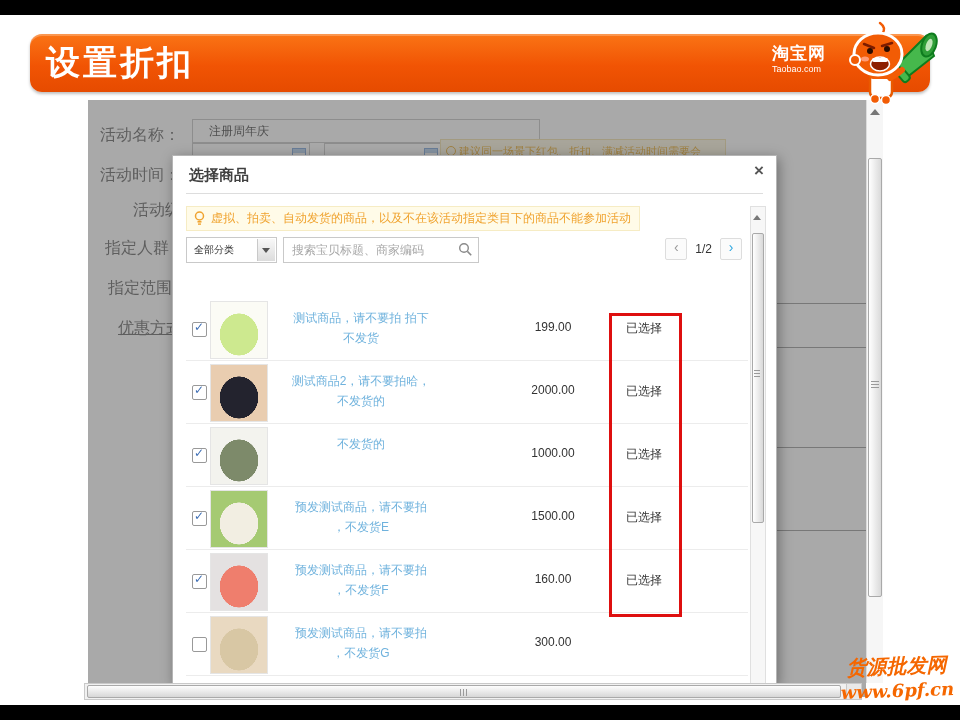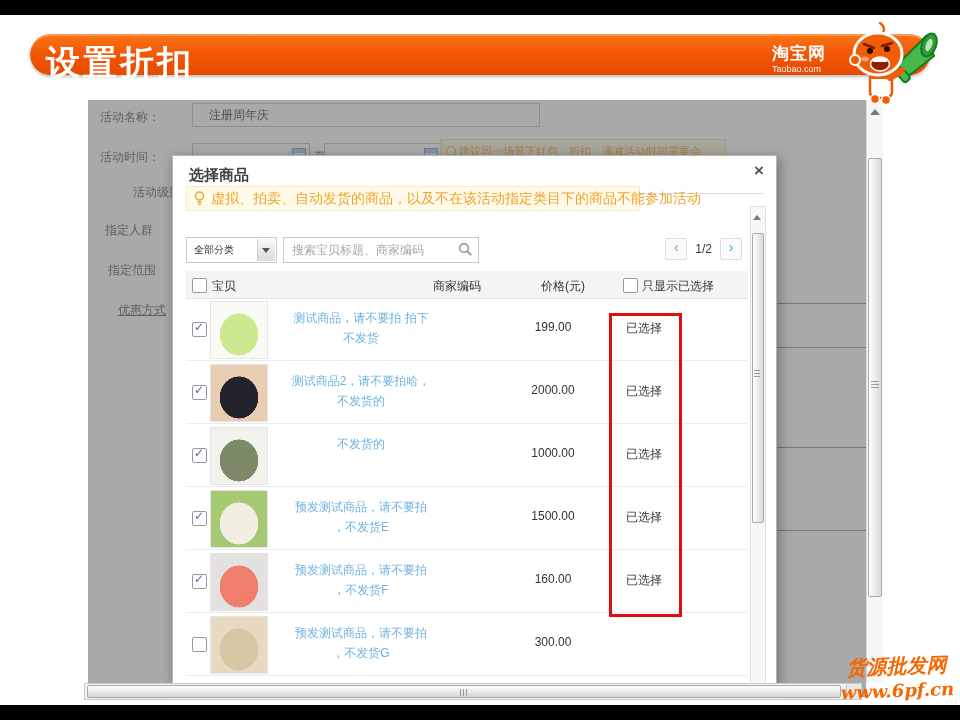--- a/index.html
+++ b/index.html
@@ -2,32 +2,32 @@
 <html><head>
 <meta charset="utf-8">
 <style>
   html,body{margin:0;padding:0;}
   .slide{position:relative;width:960px;height:720px;background:#fff;overflow:hidden;
          font-family:"Liberation Sans","DejaVu Sans",sans-serif;}
   .bar-top{position:absolute;left:0;top:0;width:960px;height:15px;background:#000;}
   .bar-bottom{position:absolute;left:0;top:705px;width:960px;height:15px;background:#000;}
 
   
-  .header{position:absolute;left:30px;top:34px;width:900px;height:41px;border-radius:26px;
+  .header{position:absolute;left:30px;top:34px;width:900px;height:58px;border-radius:12px;
           background:linear-gradient(180deg,#fa7415 0%,#f15404 55%,#e64b00 100%);
           box-shadow:inset 0 2px 0 rgba(255,255,255,.25),0 2px 3px rgba(0,0,0,.25);z-index:8;}
   .header-title{position:absolute;left:16px;top:6px;font-size:34px;font-weight:bold;color:#fff;letter-spacing:3px;}
   .brand{position:absolute;right:104px;top:11px;color:#fff;line-height:1;}
   .brand-cn{font-size:17px;font-weight:bold;letter-spacing:1px;}
   .brand-en{font-size:9px;margin-top:3px;}
   .mascot{position:absolute;right:-8px;top:-14px;width:96px;height:86px;}
 
   
   .page{position:absolute;left:88px;top:100px;width:778px;height:597px;background:#fff;z-index:1;}
-  .f-label{position:absolute;font-size:12px;color:#555;}
+  .f-label{position:absolute;font-size:16px;color:#555;margin-top:16px;}
   .tbox{position:absolute;height:22px;border:1px solid #bfbfbf;background:#fff;font-size:12px;
         color:#333;line-height:22px;padding:0 6px;}
   .cal{position:absolute;right:3px;top:4px;width:12px;height:12px;border:1px solid #6f9bd6;
        background:linear-gradient(#aecdf0 0 4px,#fff 4px);}
   .hint{position:absolute;left:352px;top:39px;width:262px;height:22px;background:#fdf6dd;
         border:1px solid #f0dca2;color:#e8a317;font-size:11px;line-height:22px;
         padding:0 4px 0 18px;white-space:nowrap;overflow:hidden;}
   .hint::before{content:"";position:absolute;left:5px;top:6px;width:8px;height:8px;
         border:1px solid #e8a317;border-radius:50%;}
   .bgline{position:absolute;left:560px;right:0;height:1px;background:#8f8f8f;}
@@ -50,22 +50,22 @@
             background:repeating-linear-gradient(90deg,#9a9a9a 0 1px,transparent 1px 3px);}
   .hs-corner{position:absolute;left:847px;top:683px;width:14px;height:15px;background:#e9e9e9;
             border:1px solid #c9c9c9;border-left:none;z-index:6;}
 
   
   .modal{position:absolute;left:172px;top:155px;width:603px;height:528px;background:#fff;
          border:1px solid #b5b5b5;box-shadow:2px 3px 12px rgba(0,0,0,.35);overflow:hidden;z-index:3;}
   .m-title{position:absolute;left:16px;top:10px;font-size:15px;font-weight:bold;color:#404040;}
   .m-close{position:absolute;right:12px;top:5px;font-size:17px;font-weight:bold;color:#555;cursor:pointer;}
   .m-divider{position:absolute;left:13px;right:13px;top:37px;height:1px;background:#ddd;}
-  .m-warning{position:absolute;left:13px;top:30px;width:428px;height:23px;background:#fffbe8;
-         border:1px solid #f6ecc4;color:#f0a32f;font-size:14px;line-height:23px;
+  .m-warning{position:absolute;left:13px;top:50px;width:428px;height:23px;background:#fffbe8;
+         border:1px solid #f6ecc4;color:#f0a32f;font-size:12px;line-height:23px;
          padding-left:24px;white-space:nowrap;}
   .bulb{position:absolute;left:6px;top:4px;}
   .m-select{position:absolute;left:13px;top:81px;width:82px;height:24px;border:1px solid #c9c9c9;
          background:#fff;font-size:10px;color:#333;line-height:24px;padding-left:7px;cursor:pointer;}
   .m-select-btn{position:absolute;right:1px;top:1px;width:17px;height:22px;border-left:1px solid #c9c9c9;
          background:linear-gradient(#f8f8f8,#dcdcdc);}
   .m-select-btn::after{content:"";position:absolute;left:4px;top:9px;border:4px solid transparent;
          border-top:5px solid #555;}
   .m-search{position:absolute;left:110px;top:81px;width:194px;height:24px;border:1px solid #c9c9c9;background:#fff;}
   .m-search input{position:absolute;inset:0;border:none;outline:none;font-size:12px;color:#404040;
@@ -136,21 +136,21 @@
       <circle cx="28" cy="31" r="3" fill="#2b0d00"></circle>
       <circle cx="45" cy="29" r="3" fill="#2b0d00"></circle>
       <ellipse cx="23" cy="39" rx="4" ry="2.5" fill="#ff9b76"></ellipse>
       <ellipse cx="38" cy="44" rx="9.5" ry="7" fill="#8e1f00" stroke="#fff" stroke-width="1.5"></ellipse>
       <rect x="30" y="38" width="16" height="4" rx="2" fill="#fff"></rect>
     </svg>
   </div>
 
   <div class="page">
     <span class="f-label" style="left:12px;top:9px;">活动名称：</span>
-    <div class="tbox" style="left:104px;top:3px;width:324px;padding-left:16px;">注册周年庆</div>
+    <div class="tbox" style="left:104px;top:19px;width:324px;padding-left:16px;">注册周年庆</div>
 
     <span class="f-label" style="left:12px;top:49px;">活动时间：</span>
     <div class="tbox" style="left:104px;top:43px;width:104px;">
       <span class="cal"></span>
     </div>
     <span class="f-label" style="left:226px;top:49px;">至</span>
     <div class="tbox" style="left:236px;top:43px;width:104px;">
       <span class="cal"></span>
     </div>
     <div class="hint">建议同一场景下红包、折扣、满减活动时间需要会</div>
@@ -199,28 +199,20 @@
         <line x1="9.4" y1="9.4" x2="13.2" y2="13.2" stroke="#8a8a8a" stroke-width="1.6"></line>
       </svg>
     </div>
 
     <div class="m-pag">
       <div class="pag-btn">‹</div>
       <span class="pag-label">1/2</span>
       <div class="pag-btn pag-next">›</div>
     </div>
 
-    <div class="m-thead">
-      <span class="cb" style="left:6px;top:7px;"></span>
-      <span class="th" style="left:26px;">宝贝</span>
-      <span class="th" style="left:247px;">商家编码</span>
-      <span class="th" style="left:355px;">价格(元)</span>
-      <span class="cb" style="left:437px;top:7px;"></span>
-      <span class="th" style="left:456px;">只显示已选择</span>
-    </div>
 
     <div class="rows">
       <div class="prod-row">
         <span class="cb checked"></span>
         <div class="thumb" style="--main: #cde98f; --bg: #fbfbf5;"></div>
         <div class="p-title">
           <div>测试商品，请不要拍 拍下</div>
           <div>不发货</div>
         </div>
         <div class="p-price">199.00</div>

